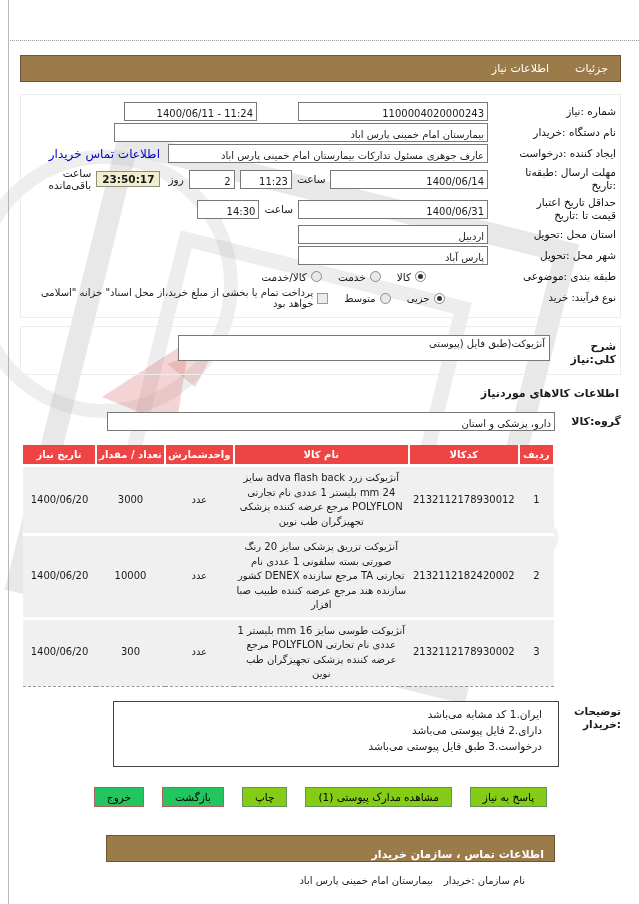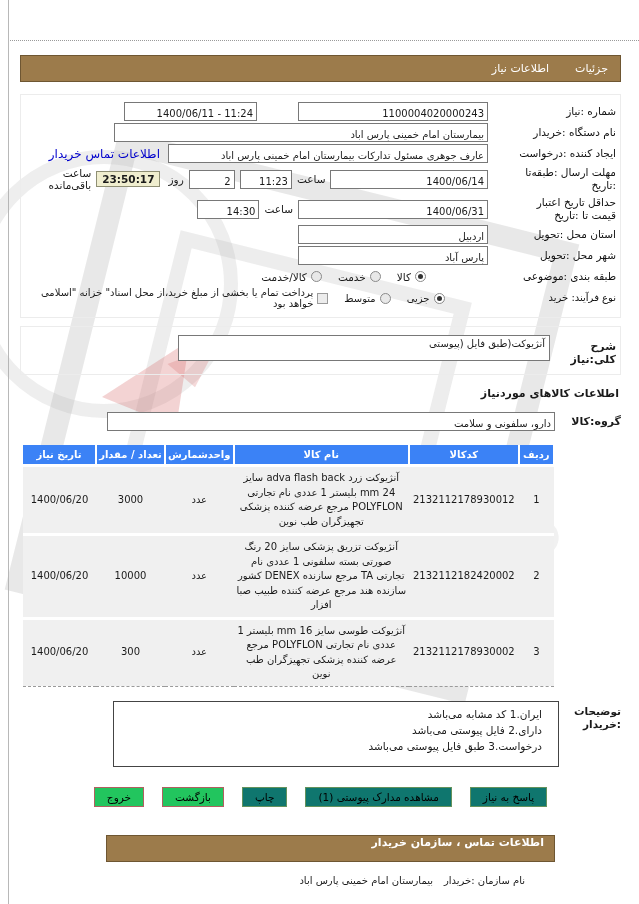--- a/index.html
+++ b/index.html
@@ -43,34 +43,34 @@
   .radio.sel::after{content:"";position:absolute;left:2px;top:2px;width:5px;height:5px;border-radius:50%;background:#333;}
   .checkbox{width:9px;height:9px;border:1px solid #9a9a9a;background:#ececec;display:inline-block;margin-left:4px;flex:0 0 auto;}
   .opt{display:flex;align-items:center;margin-left:16px;}
   .bold{font-weight:bold;}
   .desc-panel{border:1px solid #ececec;margin-top:8px;padding:8px 4px;display:flex;align-items:flex-start;font-size:11px;}
   .desc-box{width:372px;height:26px;border:1px solid #787878;background:#fff;font-size:10px;padding:2px 4px;box-sizing:border-box;}
   .goods-title{font-weight:bold;font-size:11px;margin:12px 2px 0 0;}
   .group-row{display:flex;align-items:center;margin-top:12px;font-size:11px;}
   .group-box{width:440px;}
   table.items{border-collapse:collapse;margin:14px 66px 0 8px;width:532px;font-size:10px;}
-  table.items th{background:#3b82f6;color:#fff;font-weight:bold;height:19px;border-right:2px solid #fff;padding:0 2px;}
+  table.items th{background:#ef4444;color:#fff;font-weight:bold;height:19px;border-right:2px solid #fff;padding:0 2px;}
   table.items td{background:#f0f0f0;border-bottom:1px dashed #9a9a9a;border-top:3px solid #fff;
                  padding:4px 3px;text-align:center;vertical-align:middle;line-height:1.45;}
   .col-no{width:30px;} .col-code{width:104px;} .col-name{width:196px;}
   .col-unit{width:62px;} .col-qty{width:70px;} .col-date{width:70px;}
   .notes-row{display:flex;margin-top:14px;font-size:10.5px;}
   .notes-label{width:62px;flex:0 0 62px;font-weight:bold;line-height:1.3;padding-top:4px;}
   .notes-box{border:1px solid #444;background:#fff;width:412px;min-height:56px;padding:4px 16px;line-height:1.55;}
   .btnrow{display:flex;justify-content:center;gap:18px;margin:20px 0 0 0;}
   .btn{border:1px solid #6a6a6a;font-size:10.5px;padding:3px 12px;cursor:pointer;
        font-family:"DejaVu Sans","Liberation Sans",sans-serif;}
-  .btn.green{background:#0f766e;border-color:#64925c;}
+  .btn.green{background:#84cc16;border-color:#64925c;}
   .btn.pink{background:#22c55e;border-color:#b06060;text-align:right;}
-  .footer-bar{height:25px;background:#9c7b4b;border:1px solid #6e5632;display:flex;align-items:flex-start;
+  .footer-bar{height:25px;background:#9c7b4b;border:1px solid #6e5632;display:flex;align-items:flex-end;
               padding-right:10px;color:#fff;font-size:11px;font-weight:bold;
               margin:28px 66px 0 86px;}
   .c-row{display:flex;align-items:center;font-size:10px;margin:10px 96px 0 86px;min-height:18px;}
   .c-label{width:92px;flex:0 0 92px;}
   .c-val{width:215px;flex:0 0 215px;}
 </style>
 </head>
 <body>
 
 <div class="left-rule"></div>
@@ -204,21 +204,21 @@
   <div class="desc-panel">
     <span class="bold" style="width:66px;flex:0 0 66px;padding-top:5px;">شرح کلی:نیاز</span>
     <span class="desc-box"><span>آنژیوکت(طبق فایل (پیوستی</span></span>
   </div>
 
   <div class="goods-title">اطلاعات کالاهای موردنیاز</div>
 
   <div class="group-row">
     <span class="bold" style="width:66px;flex:0 0 66px;">گروه:کالا</span>
     <span class="ibox group-box">
-        <span>دارو، سلفونی و سلامت</span>
+        <span>دارو، پزشکی و استان</span>
       </span>
   </div>
 
   <table class="items">
     <thead>
       <tr>
         <th class="col-no">ردیف</th>
         <th class="col-code">کدکالا</th>
         <th class="col-name">نام کالا</th>
         <th class="col-unit">واحدشمارش</th>

